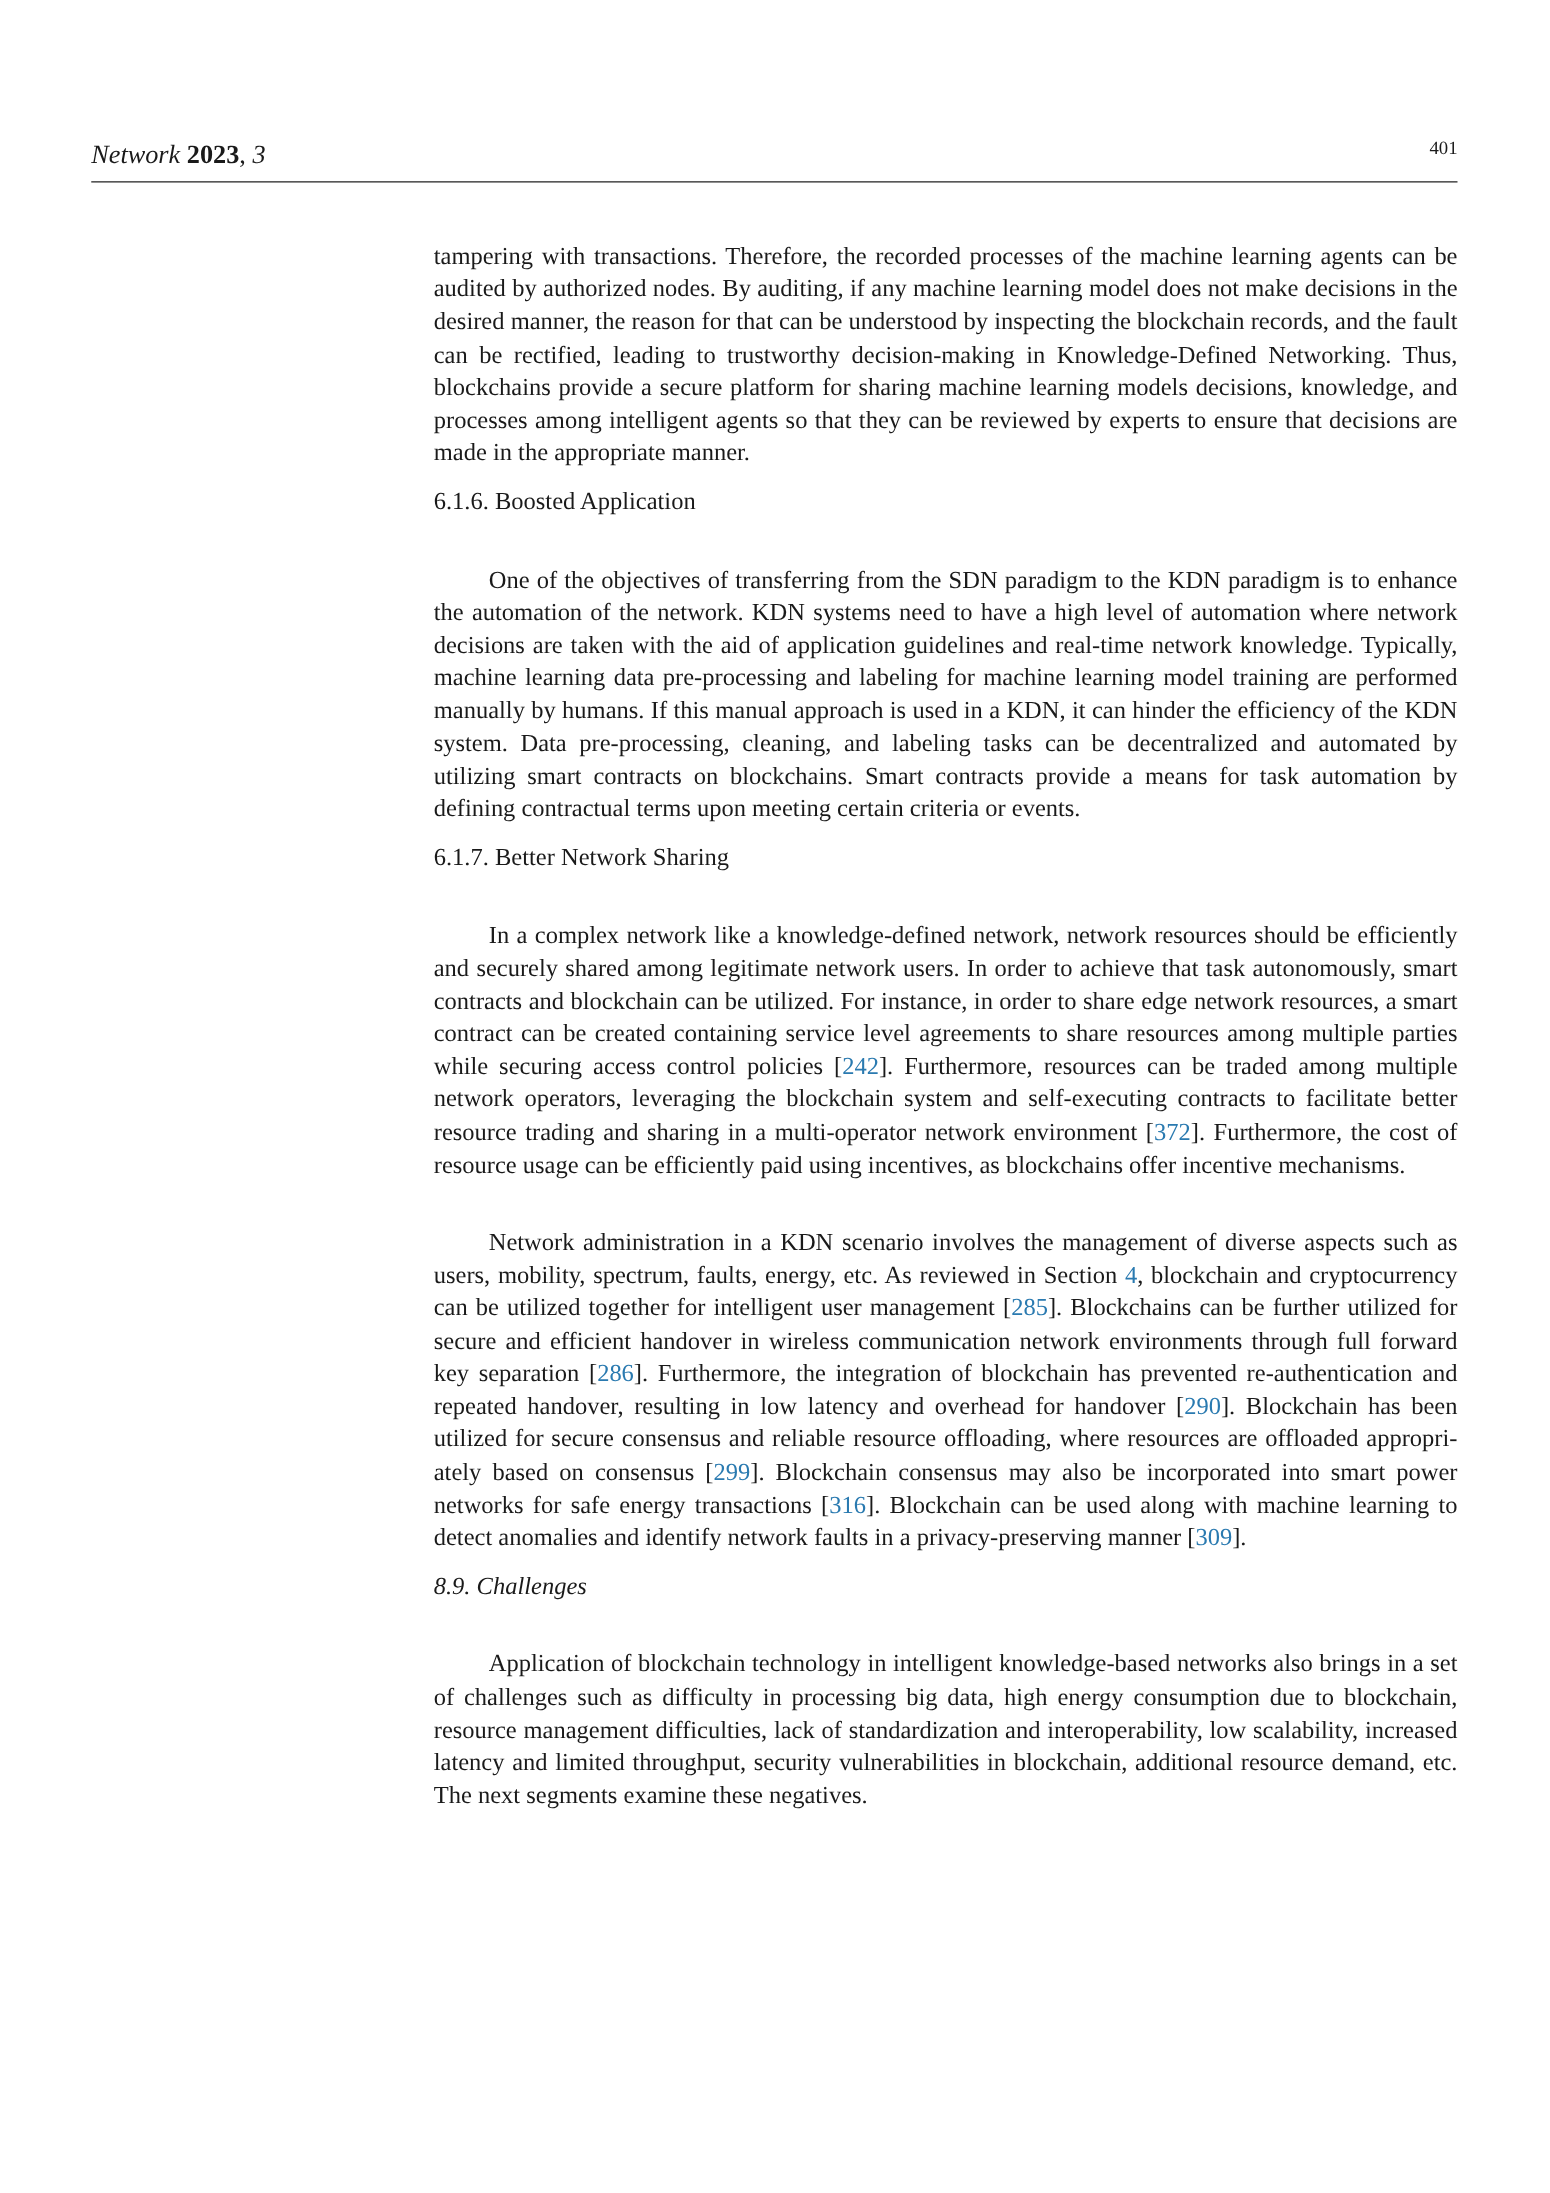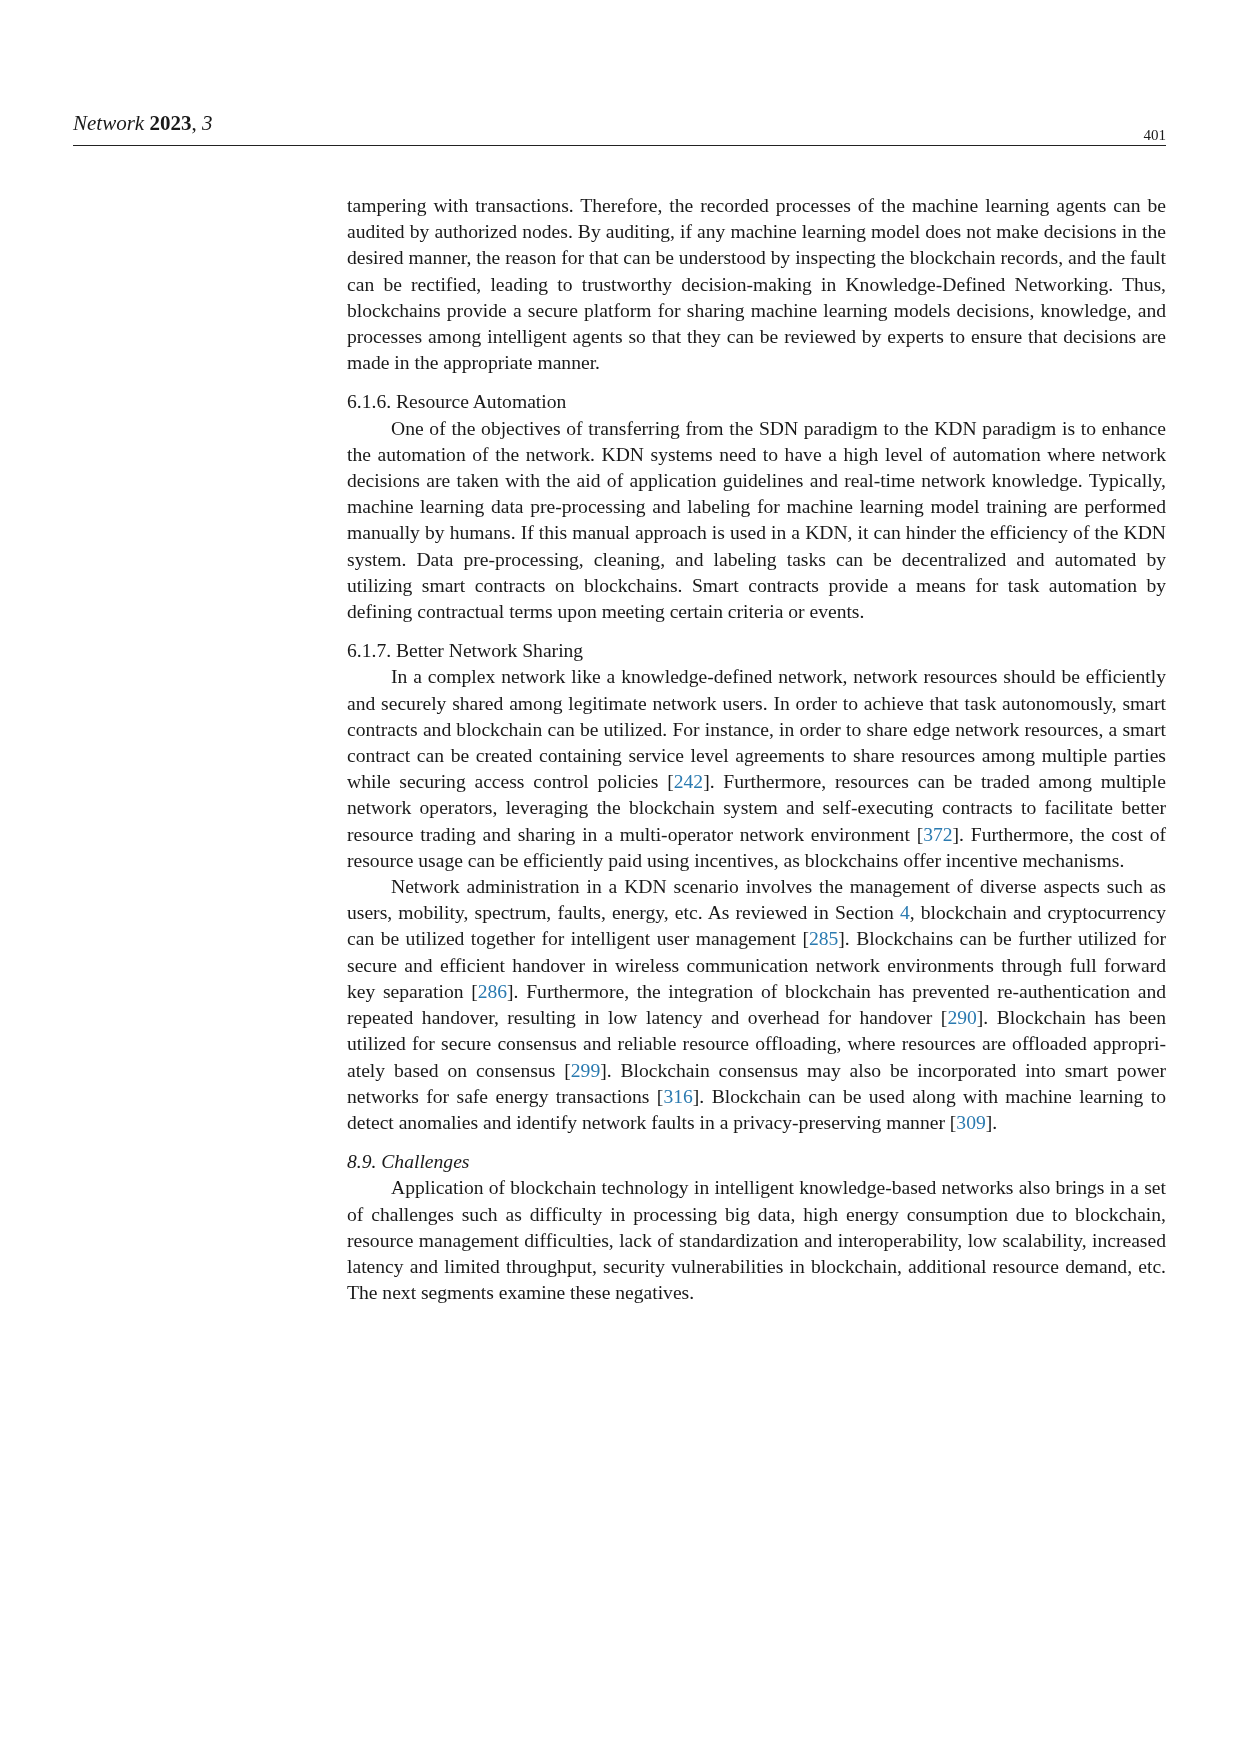--- a/index.html
+++ b/index.html
@@ -1,40 +1,40 @@
 <!DOCTYPE html>
 <html><head>
 <meta charset="utf-8">
 <style>
   html, body { margin: 0; padding: 0; background: #ffffff; }
   body { width: 1240px; height: 1754px; position: relative; font-family: "Liberation Serif", "DejaVu Serif", serif; color: #1a1a1a; }
   .header { position: absolute; left: 73px; top: 111px; width: 1093px; height: 34px; border-bottom: 1.5px solid #222; }
   .journal { position: absolute; left: 0; top: 0; font-size: 21px; }
   .journal i { font-style: italic; }
   .journal b { font-weight: bold; }
-  .pageno { position: absolute; right: 0; top: 16px; font-size: 15px; }
+  .pageno { position: absolute; right: 0; top: 0; font-size: 15px; }
   .main { position: absolute; left: 347px; top: 193px; width: 819px; font-size: 19.6px; line-height: 26.2px; text-align: justify; hyphens: manual; }
   p { margin: 0; }
-  .indent { text-indent: 44px; }
+  .indent { text-indent: 44px; margin-top: 36px; }
   h4 { margin: 13px 0 0 0; font-weight: normal; font-size: 19.6px; line-height: 26.2px; }
   h4.it { font-style: italic; }
   a.cite { color: #2a7ab0; text-decoration: none; }
 </style>
 </head>
 <body>
 
 <div class="header">
   <span class="journal"><i>Network</i> <b>2023</b>, <i>3</i></span>
   <span class="pageno">401</span>
 </div>
 
 <div class="main">
   <p>tampering with transactions. Therefore, the recorded processes of the machine learning agents can be audited by authorized nodes. By auditing, if any machine learning model does not make decisions in the desired manner, the reason for that can be understood by inspecting the blockchain records, and the fault can be rectified, leading to trustworthy decision-making in Knowledge-Defined Networking. Thus, blockchains provide a secure platform for sharing machine learning models decisions, knowledge, and processes among intelligent agents so that they can be reviewed by experts to ensure that decisions are made in the appropriate manner.</p>
   <div id="sections">
-      <h4>6.1.6. Resource Automation</h4>
+      <h4>6.1.6. Boosted Application</h4>
       <p class="indent">One of the objectives of transferring from the SDN paradigm to the KDN paradigm is to enhance the automation of the network. KDN systems need to have a high level of automation where network decisions are taken with the aid of application guidelines and real-time network knowledge. Typically, machine learning data pre-processing and labeling for machine learning model training are performed manually by humans. If this manual approach is used in a KDN, it can hinder the efficiency of the KDN system. Data pre-processing, cleaning, and labeling tasks can be decentralized and automated by utilizing smart contracts on blockchains. Smart contracts provide a means for task automation by defining contractual terms upon meeting certain criteria or events.</p>
       <h4>6.1.7. Better Network Sharing</h4>
       <p class="indent">In a complex network like a knowledge-defined network, network resources should be efficiently and securely shared among legitimate network users. In order to achieve that task autonomously, smart contracts and blockchain can be utilized. For instance, in order to share edge network resources, a smart contract can be created containing service level agreements to share resources among multiple parties while securing access control policies [<a class="cite" style="color: rgb(42, 122, 176);">242</a>]. Furthermore, resources can be traded among multiple network operators, leveraging the blockchain system and self-executing contracts to facilitate better resource trading and sharing in a multi-operator network environment [<a class="cite" style="color: rgb(42, 122, 176);">372</a>]. Furthermore, the cost of resource usage can be efficiently paid using incentives, as blockchains offer incentive mechanisms.</p>
       <p class="indent">Network administration in a KDN scenario involves the management of diverse aspects such as users, mobility, spectrum, faults, energy, etc. As reviewed in Section <a class="cite" style="color: rgb(42, 122, 176);">4</a>, blockchain and cryptocurrency can be utilized together for intelligent user management [<a class="cite" style="color: rgb(42, 122, 176);">285</a>]. Blockchains can be further utilized for secure and efficient handover in wireless com­munication network environments through full forward key separation [<a class="cite" style="color: rgb(42, 122, 176);">286</a>]. Furthermore, the integration of blockchain has prevented re-authentication and repeated handover, re­sulting in low latency and overhead for handover [<a class="cite" style="color: rgb(42, 122, 176);">290</a>]. Blockchain has been utilized for secure consensus and reliable resource offloading, where resources are offloaded appropri­ately based on consensus [<a class="cite" style="color: rgb(42, 122, 176);">299</a>]. Blockchain consensus may also be incorporated into smart power networks for safe energy transactions [<a class="cite" style="color: rgb(42, 122, 176);">316</a>]. Blockchain can be used along with machine learning to detect anomalies and identify network faults in a privacy-preserving manner [<a class="cite" style="color: rgb(42, 122, 176);">309</a>].</p>
       <h4 class="it">8.9. Challenges</h4>
       <p class="indent">Application of blockchain technology in intelligent knowledge-based networks also brings in a set of challenges such as difficulty in processing big data, high energy con­sumption due to blockchain, resource management difficulties, lack of standardization and interoperability, low scalability, increased latency and limited throughput, security vulnerabilities in blockchain, additional resource demand, etc. The next segments examine these negatives.</p>
     </div>
 </div>
 
 </body></html>

